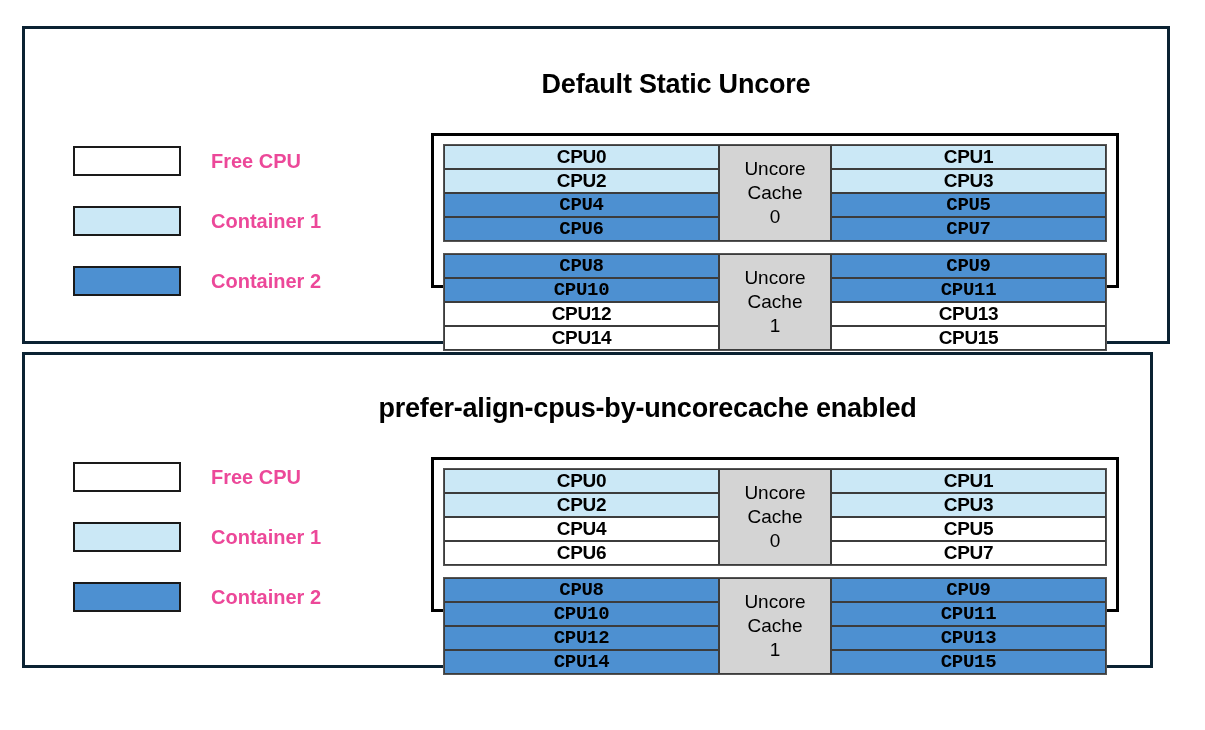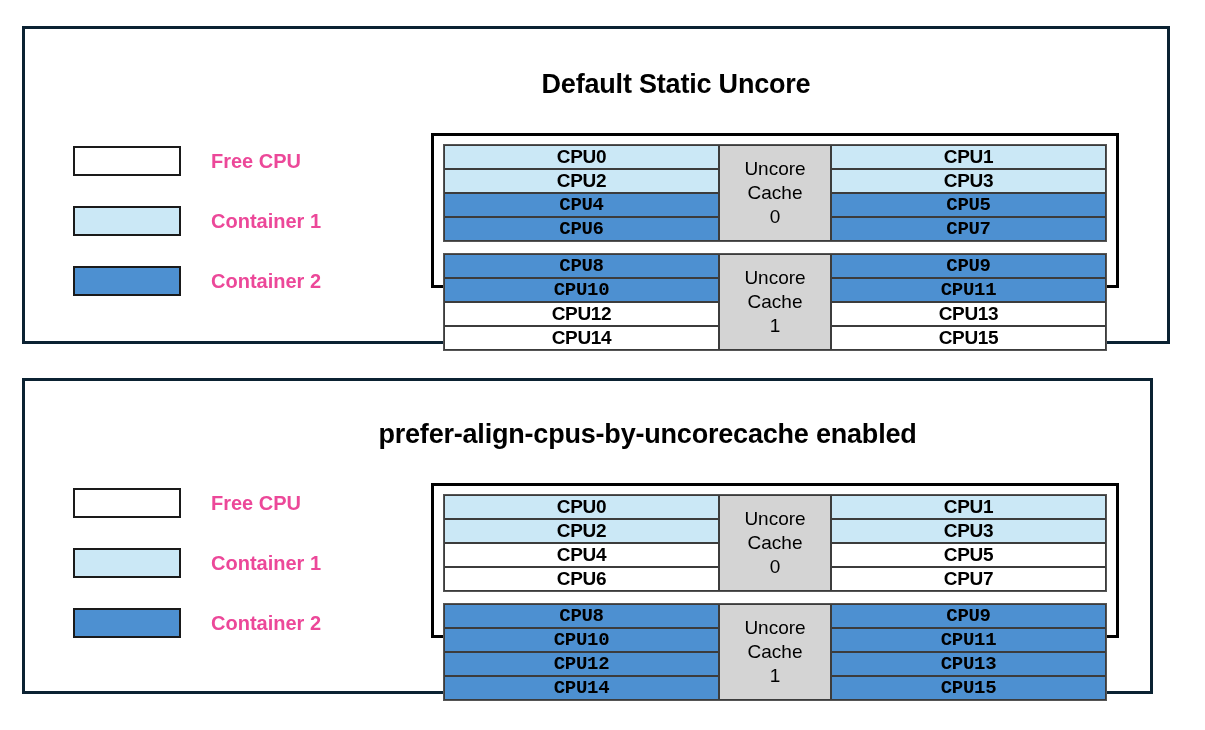--- a/index.html
+++ b/index.html
@@ -15,21 +15,21 @@
     overflow: hidden;
   }
 
   .panel {
     position: absolute;
     border: 3px solid #0b2232;
     box-sizing: border-box;
     background: #ffffff;
   }
   #panel-1 { left: 22px;  top: 26px;  width: 1148px; height: 318px; }
-  #panel-2 { left: 22px;  top: 378px; width: 1131px; height: 316px; }
+  #panel-2 { left: 22px;  top: 352px; width: 1131px; height: 316px; }
 
   
   .panel-title {
     position: absolute;
     font-weight: bold;
     color: #000000;
     white-space: nowrap;
     letter-spacing: -0.2px;
   }
   #panel-1 .panel-title {

